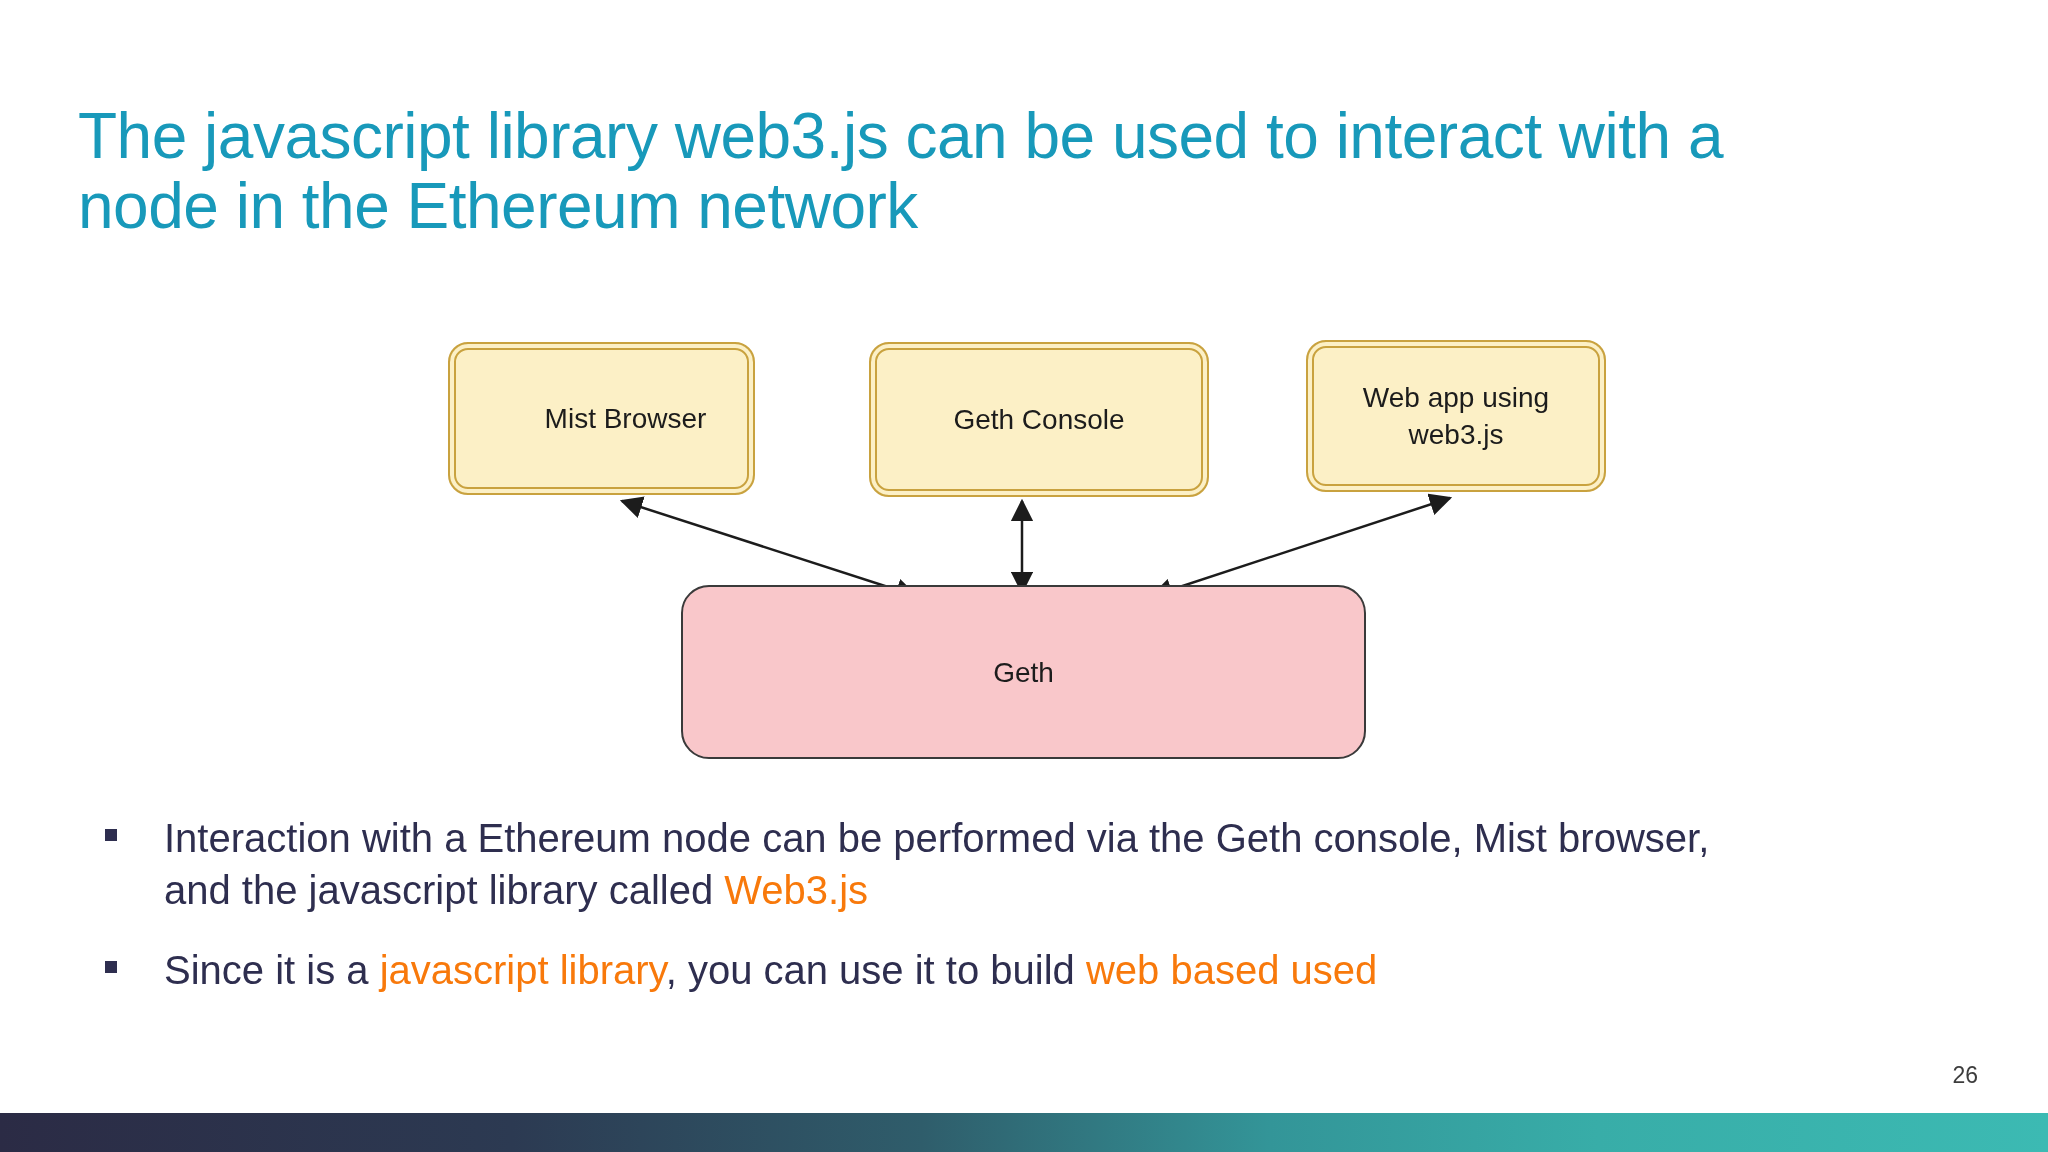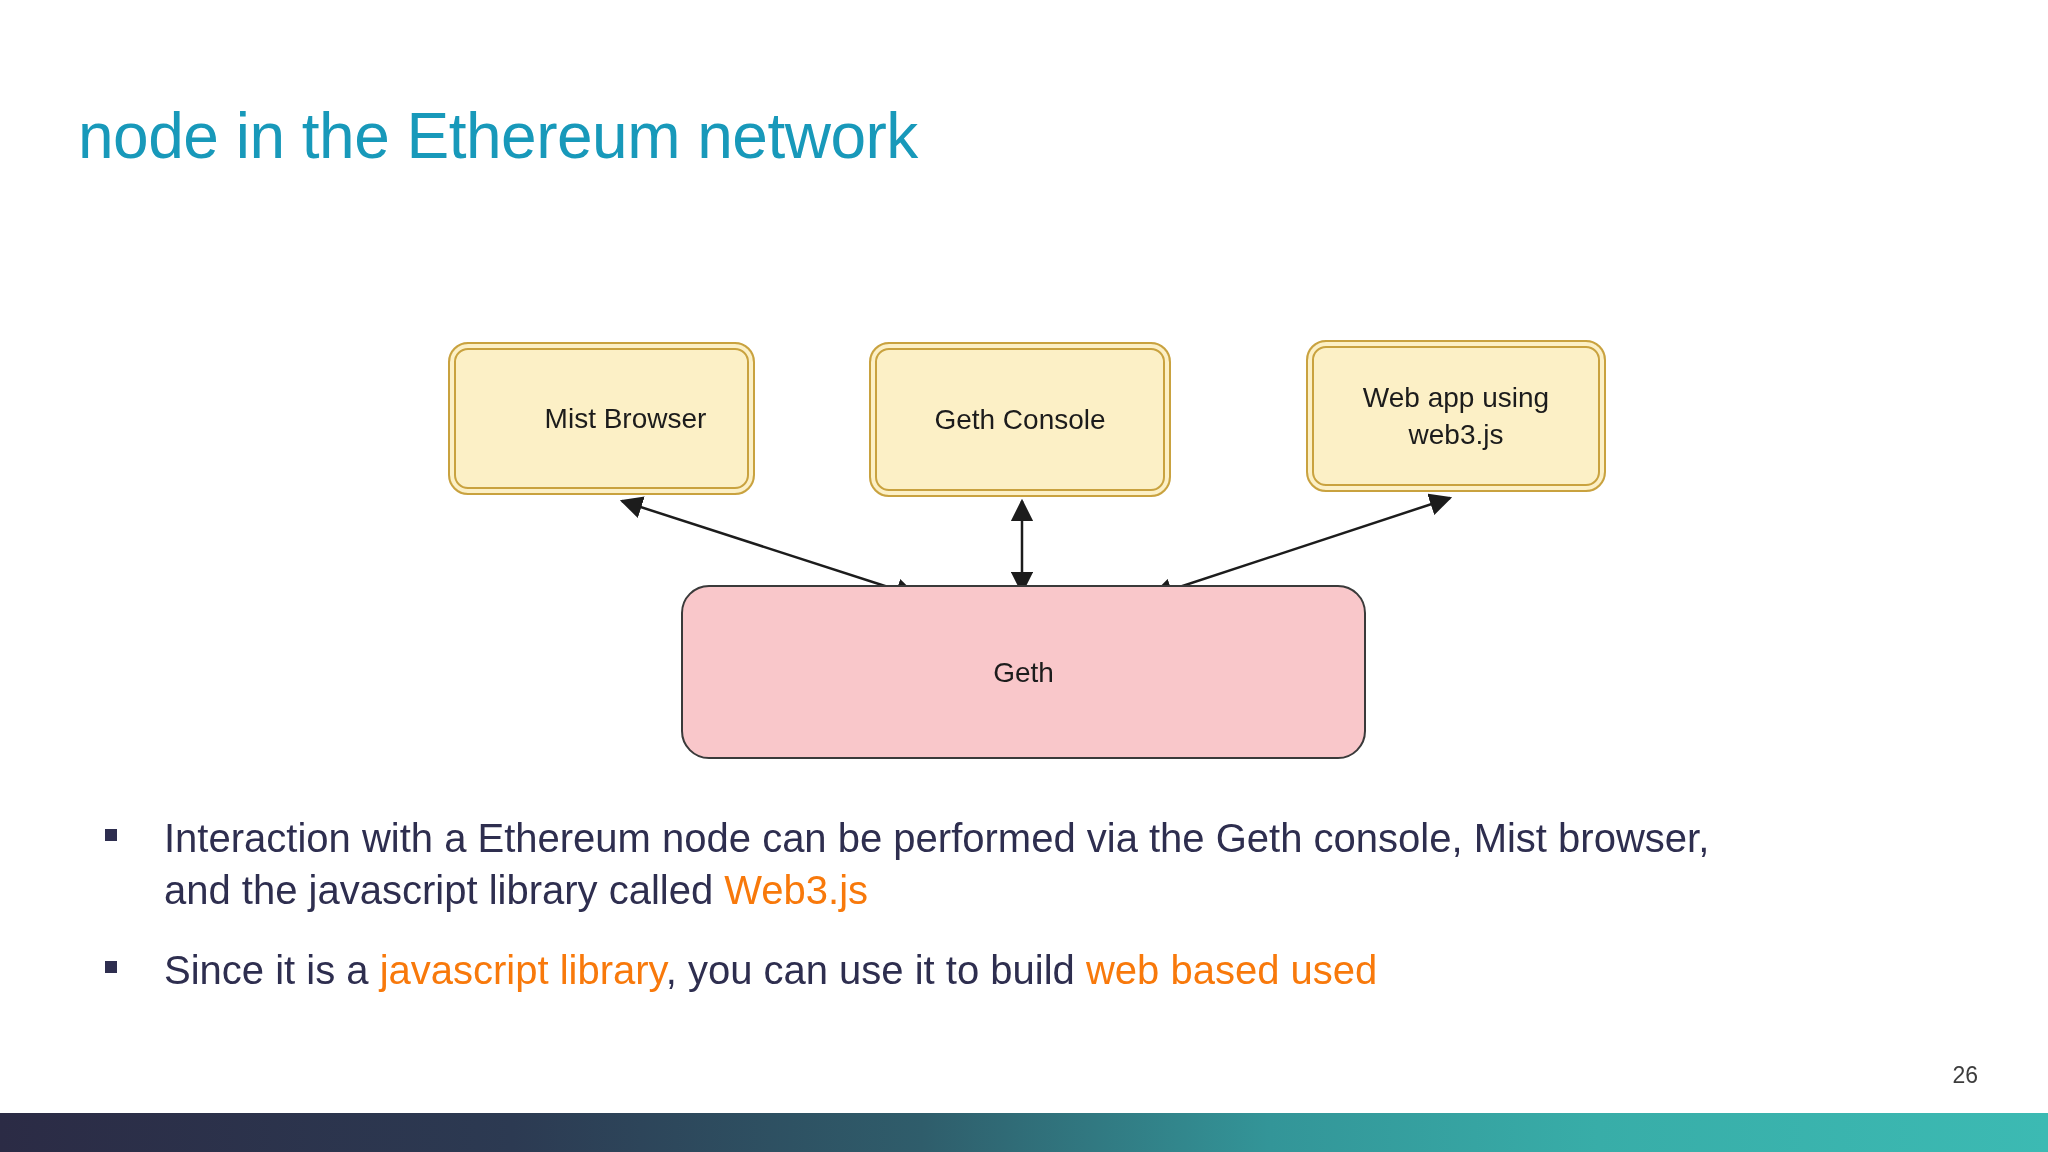--- a/index.html
+++ b/index.html
@@ -26,21 +26,21 @@
     box-sizing:border-box;
   }
   .ybox {
     background:var(--node-fill-yellow,#FCF0C6);
     border:2px solid var(--node-border-gold,#C9A23F);
     border-radius:20px;
     box-shadow: inset 0 0 0 4px var(--node-fill-yellow,#FCF0C6),
                 inset 0 0 0 6px var(--node-border-gold,#C9A23F);
   }
   #node-mist    { left:448px;  top:342px; width:307px; height:153px;padding-left:48px; }
-  #node-console { left:869px;  top:342px; width:302px; height:155px; }
+  #node-console { left:869px;  top:342px; width:340px; height:155px; }
   #node-webapp  { left:1306px; top:340px; width:300px; height:152px; }
   #node-webapp .node-label { width:220px; }
   #node-geth {
     left:681px; top:585px; width:685px; height:174px;
     background:var(--node-fill-pink,#F9C7CA);
     border:2.5px solid var(--node-border-dark,#3A3A3A);
     border-radius:28px;
   }
 
   
@@ -74,20 +74,21 @@
       #2C3A52 25%, #2F5D6B 45%, #339598 62%, #38ADA8 78%,
       var(--footer-right,#3CBAB3) 100%);
   }
 </style>
 </head>
 <body>
 
 <div class="slide">
 
   <h1 class="title">
+    <span>The javascript library web3.js can be used to interact with a</span>
     <span>node in the Ethereum network</span>
   </h1>
 
   <div>
     <svg class="edges" width="2048" height="1152" viewBox="0 0 2048 1152">
       <defs>
         <marker id="ah" viewBox="0 0 10 10" refX="9" refY="5" markerWidth="9" markerHeight="9" orient="auto-start-reverse">
           <path d="M0,0 L10,5 L0,10 z" fill="#1c1c1c"></path>
         </marker>
       </defs>

